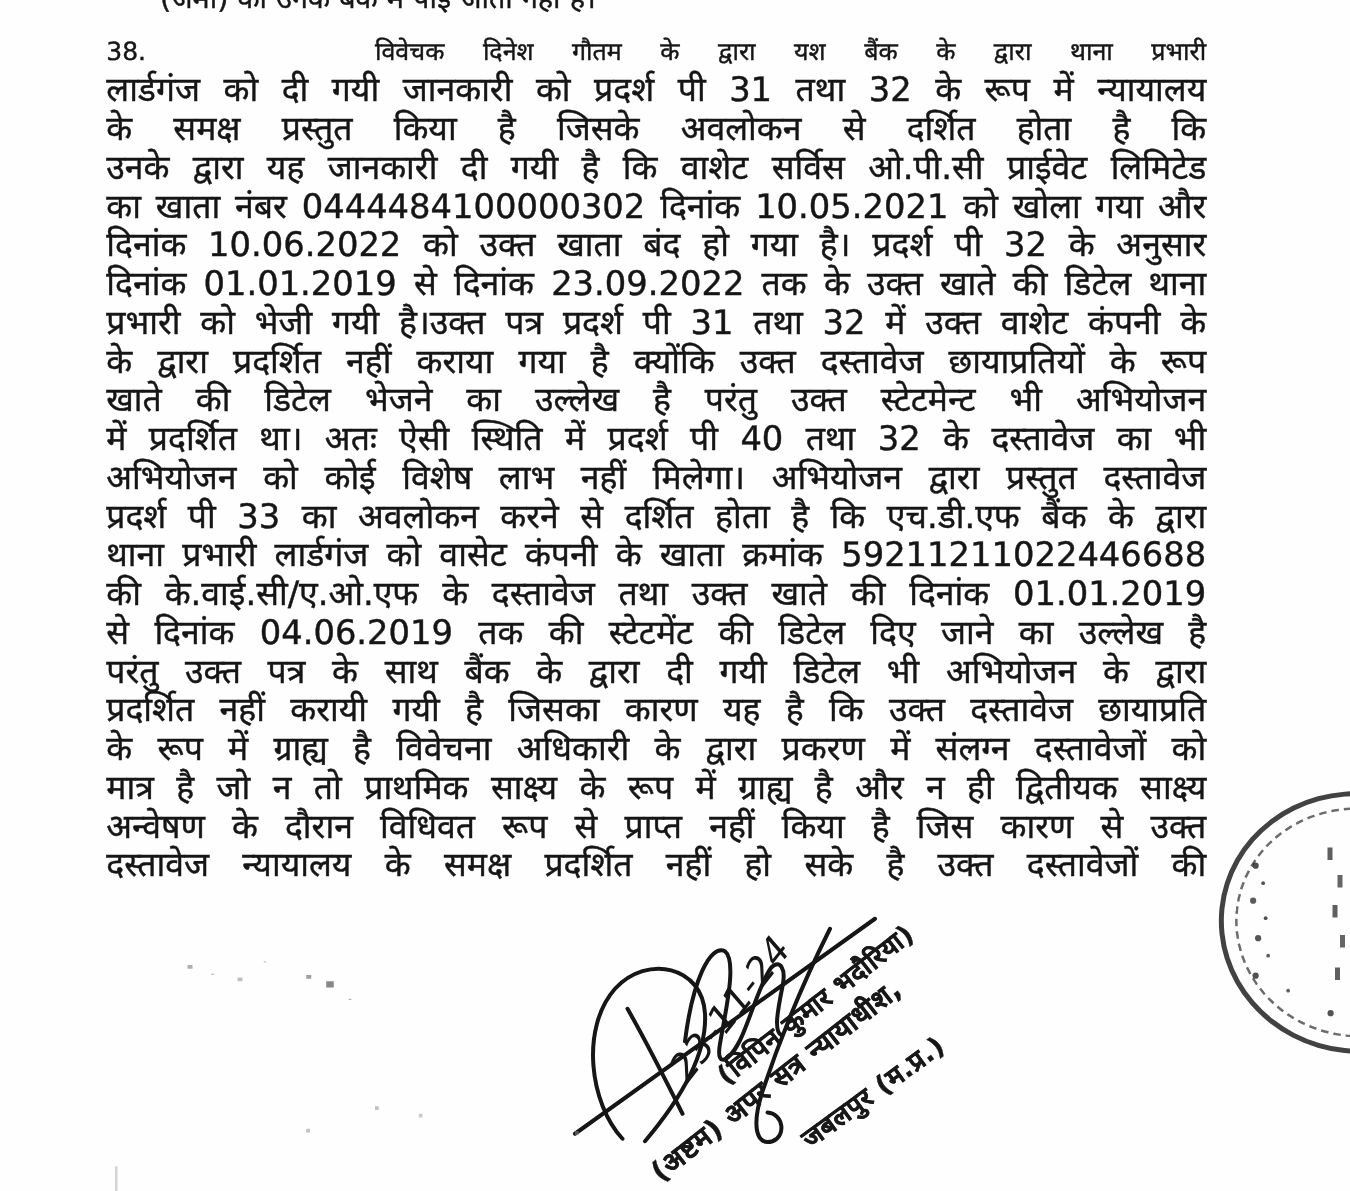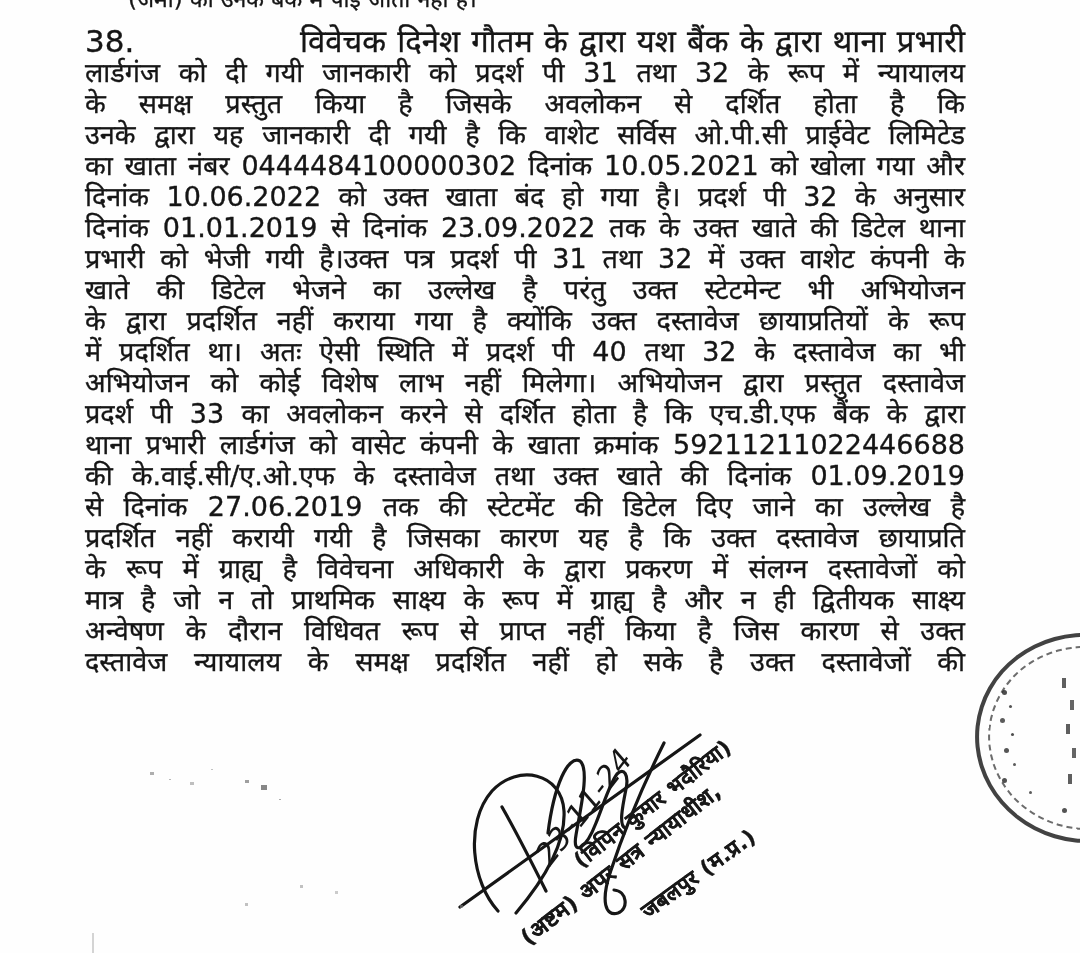--- a/index.html
+++ b/index.html
@@ -22,21 +22,21 @@
   
   .textcol{
     position:absolute;left:85px;top:26px;width:880px;
   }
   .line{
     height:31px;line-height:31px;font-size:27px;
     text-align:justify;text-align-last:justify;
     text-justify:inter-word;
     white-space:nowrap;
   }
-  .first-line{display:flex;height:31px;line-height:31px;font-size:31px;}
+  .first-line{display:flex;height:31px;line-height:31px;font-size:20px;}
   .pnum{width:215px;flex:0 0 215px;text-align:left;}
   .first-line .ltext{flex:1;text-align:justify;text-align-last:justify;white-space:nowrap;}
   
   .sig-area{position:absolute;left:430px;top:715px;width:400px;height:238px;}
   .sig-svg{position:absolute;left:0;top:0;}
   .stamp-line{
     position:absolute;white-space:nowrap;font-weight:bold;
     font-size:21px;color:#161616;letter-spacing:0.5px;
     transform-origin:center center;
   }
@@ -84,28 +84,29 @@
       <span class="pnum">38.</span>
       <span class="ltext">विवेचक दिनेश गौतम के द्वारा यश बैंक के द्वारा थाना प्रभारी</span>
     </div>
     <div class="line">लार्डगंज को दी गयी जानकारी को प्रदर्श पी 31 तथा 32 के रूप में न्यायालय</div>
     <div class="line">के समक्ष प्रस्तुत किया है जिसके अवलोकन से दर्शित होता है कि</div>
     <div class="line">उनके द्वारा यह जानकारी दी गयी है कि वाशेट सर्विस ओ.पी.सी प्राईवेट लिमिटेड</div>
     <div class="line">का खाता नंबर 0444484100000302 दिनांक 10.05.2021 को खोला गया और</div>
     <div class="line">दिनांक 10.06.2022 को उक्त खाता बंद हो गया है। प्रदर्श पी 32 के अनुसार</div>
     <div class="line">दिनांक 01.01.2019 से दिनांक 23.09.2022 तक के उक्त खाते की डिटेल थाना</div>
     <div class="line">प्रभारी को भेजी गयी है।उक्त पत्र प्रदर्श पी 31 तथा 32 में उक्त वाशेट कंपनी के</div>
+    <div class="line">के द्वारा प्रदर्शित नहीं कराया गया है क्योंकि उक्त दस्तावेज छायाप्रतियों के रूप</div>
     <div class="line">खाते की डिटेल भेजने का उल्लेख है परंतु उक्त स्टेटमेन्ट भी अभियोजन</div>
-    <div class="line">के द्वारा प्रदर्शित नहीं कराया गया है क्योंकि उक्त दस्तावेज छायाप्रतियों के रूप</div>
     <div class="line">में प्रदर्शित था। अतः ऐसी स्थिति में प्रदर्श पी 40 तथा 32 के दस्तावेज का भी</div>
     <div class="line">अभियोजन को कोई विशेष लाभ नहीं मिलेगा। अभियोजन द्वारा प्रस्तुत दस्तावेज</div>
     <div class="line">प्रदर्श पी 33 का अवलोकन करने से दर्शित होता है कि एच.डी.एफ बैंक के द्वारा</div>
     <div class="line">थाना प्रभारी लार्डगंज को वासेट कंपनी के खाता क्रमांक 59211211022446688</div>
-    <div class="line">की के.वाई.सी/ए.ओ.एफ के दस्तावेज तथा उक्त खाते की दिनांक 01.09.2019</div>
-    <div class="line">से दिनांक 27.06.2019 तक की स्टेटमेंट की डिटेल दिए जाने का उल्लेख है</div>
+    <div class="line">की के.वाई.सी/ए.ओ.एफ के दस्तावेज तथा उक्त खाते की दिनांक 01.01.2019</div>
+    <div class="line">से दिनांक 04.06.2019 तक की स्टेटमेंट की डिटेल दिए जाने का उल्लेख है</div>
+    <div class="line">परंतु उक्त पत्र के साथ बैंक के द्वारा दी गयी डिटेल भी अभियोजन के द्वारा</div>
     <div class="line">प्रदर्शित नहीं करायी गयी है जिसका कारण यह है कि उक्त दस्तावेज छायाप्रति</div>
     <div class="line">के रूप में ग्राह्य है विवेचना अधिकारी के द्वारा प्रकरण में संलग्न दस्तावेजों को</div>
     <div class="line">मात्र है जो न तो प्राथमिक साक्ष्य के रूप में ग्राह्य है और न ही द्वितीयक साक्ष्य</div>
     <div class="line">अन्वेषण के दौरान विधिवत रूप से प्राप्त नहीं किया है जिस कारण से उक्त</div>
     <div class="line">दस्तावेज न्यायालय के समक्ष प्रदर्शित नहीं हो सके है उक्त दस्तावेजों की</div>
   </div>
 
   <div class="sig-area">
     <svg class="sig-svg" width="400" height="238" viewBox="0 0 400 238">
       <g fill="none" stroke="#161616" stroke-width="3.2" stroke-linecap="round">

